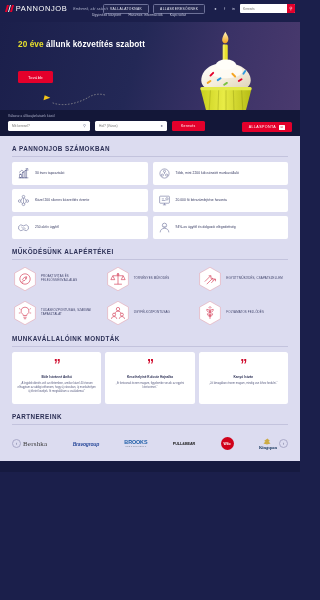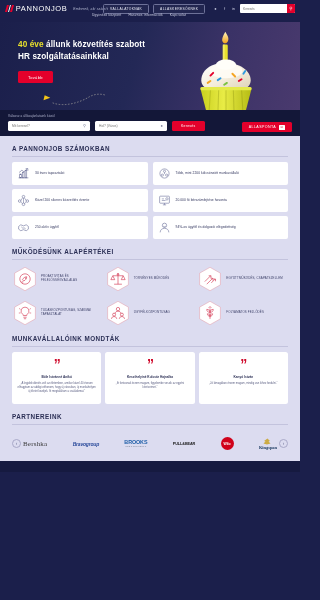--- a/index.html
+++ b/index.html
@@ -194,22 +194,22 @@
       <span class="search-box">
         <input type="text" placeholder="Keresés" style="">
         <span class="search-btn">⚲</span>
       </span>
     </div>
   </div>
 
   <div class="hero">
     <div class="hero-copy">
       <h1>
-        <span class="hl">40 éve</span><span> állunk közvetítés szabott</span><br>
-        <span>HR szolgáltatásainkkal</span><br>
+        <span class="hl">20 éve</span><span> állunk közvetítés szabott</span><br>
+        <br>
       </h1>
       <button class="hero-cta">Tovább</button>
     </div>
 
     <svg class="dotline" viewBox="0 0 110 28">
       <path d="M2,22 C24,30 54,22 74,10 C84,4 96,3 106,6" fill="none" stroke="#c8c3b0" stroke-width="1.4" stroke-linecap="round" stroke-dasharray="1.6 4.6" opacity=".75"></path>
     </svg>
     <span class="cursor-arrow"></span>
 
     <svg class="cupcake" viewBox="0 0 100 94">

